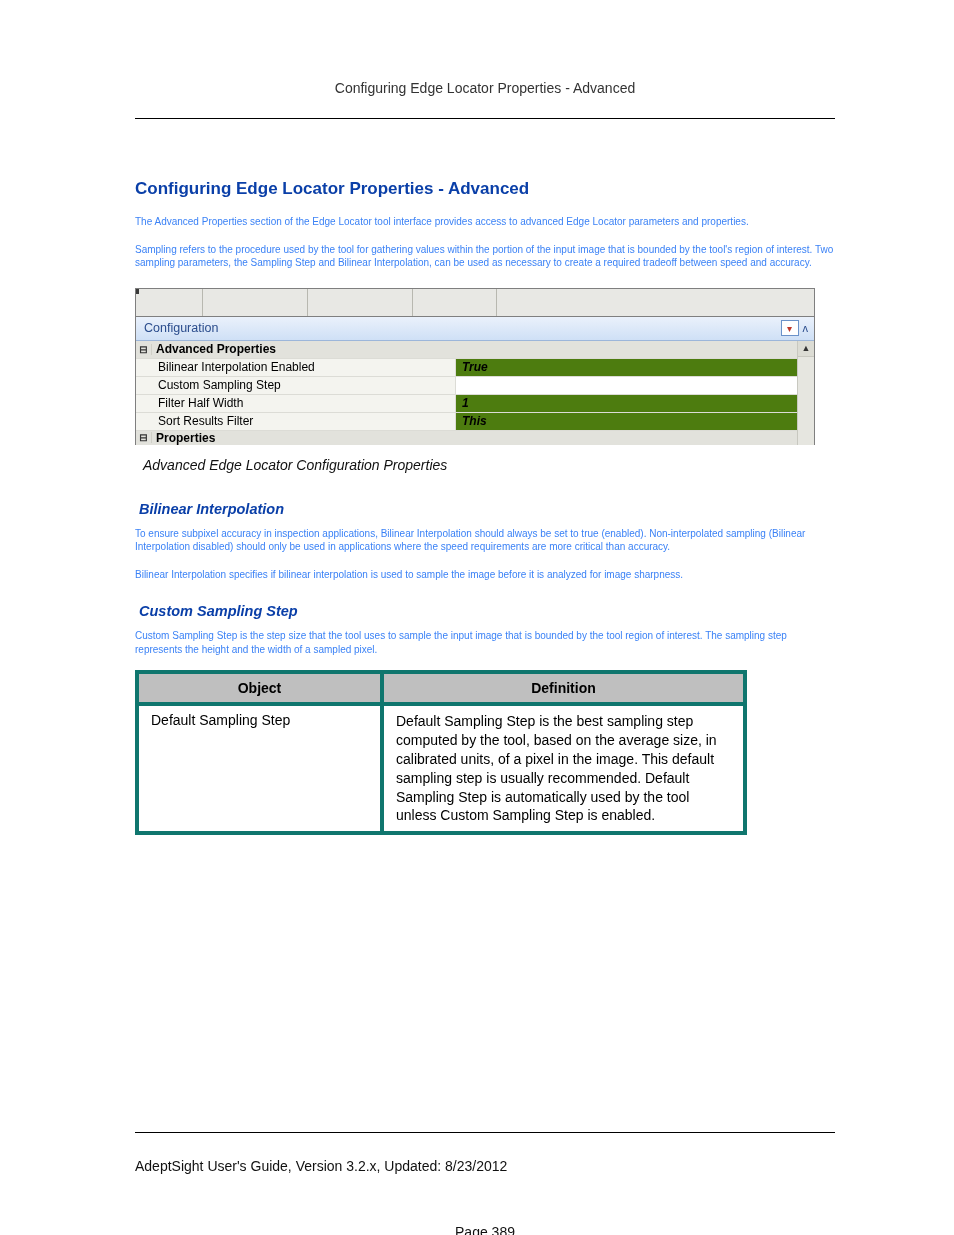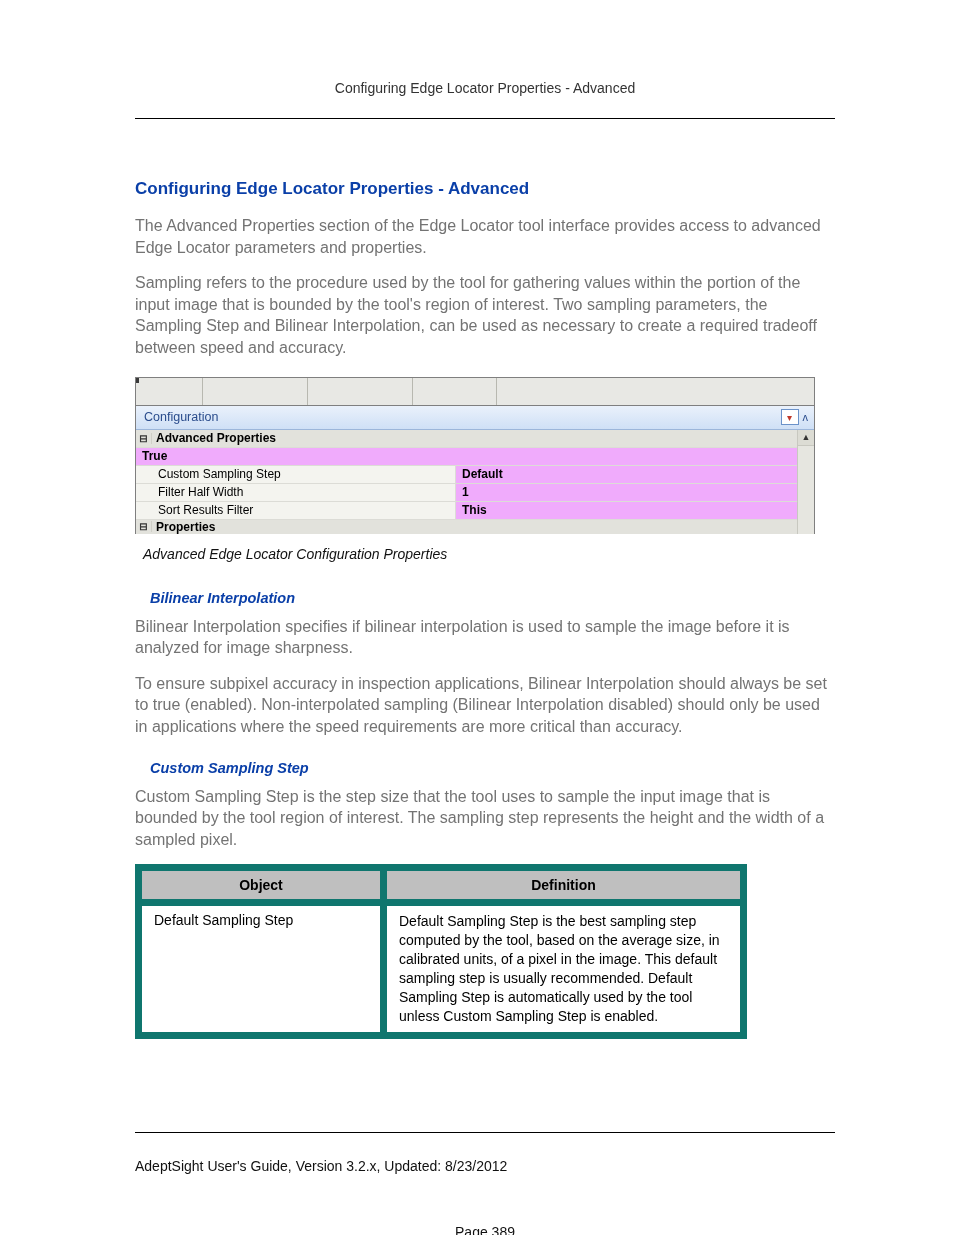--- a/index.html
+++ b/index.html
@@ -28,23 +28,23 @@
     margin: 0 0 60px 0;
   }
   .h1 {
     font-family: Verdana, Geneva, sans-serif;
     font-weight: bold;
     color: #0a3fa8;
     font-size: 17px;
     margin-bottom: 16px;
   }
   .para {
-    font-size: 16px;
+    font-size: 10px;
     line-height: 1.35;
-    color: #737373;
+    color: #3b82f6;
     margin-bottom: 14px;
   }
   
   .propgrid {
     width: 680px;
     margin: 18px 0 6px 0;
     font-family: "Segoe UI", Tahoma, sans-serif;
     font-size: 12px;
     border: 1px solid #7f7f7f;
     border-bottom: none;
@@ -121,21 +121,22 @@
     display:flex; align-items:center;
     border-right: 1px solid #dcdcd6;
     background: #f4f4ef;
     color: #000;
   }
   .propgrid .kv .val {
     flex: 1;
     padding-left: 6px;
     display:flex; align-items:center;
     font-weight: bold;
-    background: #f0abfc;
+    background: #4d7c0f;
+    font-style: italic;
   }
   .propgrid .group.last { border-bottom: none; overflow: hidden; height: 14px; }
   .propgrid .scrollbar {
     width: 17px;
     background: #e6e6e0;
     border-left: 1px solid #c8c8c0;
     display: flex; flex-direction: column; align-items: center;
     font-size: 9px;
     color: #333;
   }
@@ -150,31 +151,31 @@
     font-size: 14px;
     color: #111;
     margin: 12px 0 28px 8px;
   }
   .h2 {
     font-family: Verdana, Geneva, sans-serif;
     font-weight: bold;
     font-style: italic;
     color: #0a3fa8;
     font-size: 14.5px;
-    margin: 8px 0 10px 15px;
+    margin: 8px 0 10px 4px;
   }
   
   .deftable {
     width: 612px;
     border-collapse: collapse;
     font-size: 14px;
     margin-top: 6px;
   }
   .deftable th, .deftable td {
-    border: 7px solid #0f766e;
+    border: 4px solid #0f766e;
     padding: 6px 12px;
     vertical-align: top;
   }
   .deftable th {
     background: #bfbfbf;
     text-align: center;
     font-weight: bold;
   }
   .deftable td.def { line-height: 1.35; }
   
@@ -227,25 +228,25 @@
         <span class="chev">ʌ</span>
       </span>
     </div>
     <div class="scroll-area">
       <div class="rows">
         <div class="row group">
           <span class="twisty">⊟</span>
           <span class="glabel">Advanced Properties</span>
         </div>
         <div class="row kv">
+          <span class="key">Bilinear Interpolation Enabled</span>
           <span class="val">True</span>
         </div>
         <div class="row kv">
           <span class="key">Custom Sampling Step</span>
-          <span class="val">Default</span>
         </div>
         <div class="row kv">
           <span class="key">Filter Half Width</span>
           <span class="val">1</span>
         </div>
         <div class="row kv">
           <span class="key">Sort Results Filter</span>
           <span class="val">This</span>
         </div>
         <div class="row group last">
@@ -255,22 +256,22 @@
       </div>
       <div class="scrollbar">
         <div class="sbtn">▲</div>
       </div>
     </div>
   </div>
 
   <div class="caption">Advanced Edge Locator Configuration Properties</div>
 
   <div class="h2">Bilinear Interpolation</div>
+  <p class="para">To ensure subpixel accuracy in inspection applications, Bilinear Interpolation should always be set to true (enabled). Non-interpolated sampling (Bilinear Interpolation disabled) should only be used in applications where the speed requirements are more critical than accuracy.</p>
   <p class="para">Bilinear Interpolation specifies if bilinear interpolation is used to sample the image before it is analyzed for image sharpness.</p>
-  <p class="para">To ensure subpixel accuracy in inspection applications, Bilinear Interpolation should always be set to true (enabled). Non-interpolated sampling (Bilinear Interpolation disabled) should only be used in applications where the speed requirements are more critical than accuracy.</p>
 
   <div class="h2" style="margin-top:22px">Custom Sampling Step</div>
   <p class="para">Custom Sampling Step is the step size that the tool uses to sample the input image that is bounded by the tool region of interest. The sampling step represents the height and the width of a sampled pixel.</p>
 
   <table class="deftable">
     <thead>
       <tr>
         <th style="width:245px">Object</th>
         <th>Definition</th>
       </tr>

